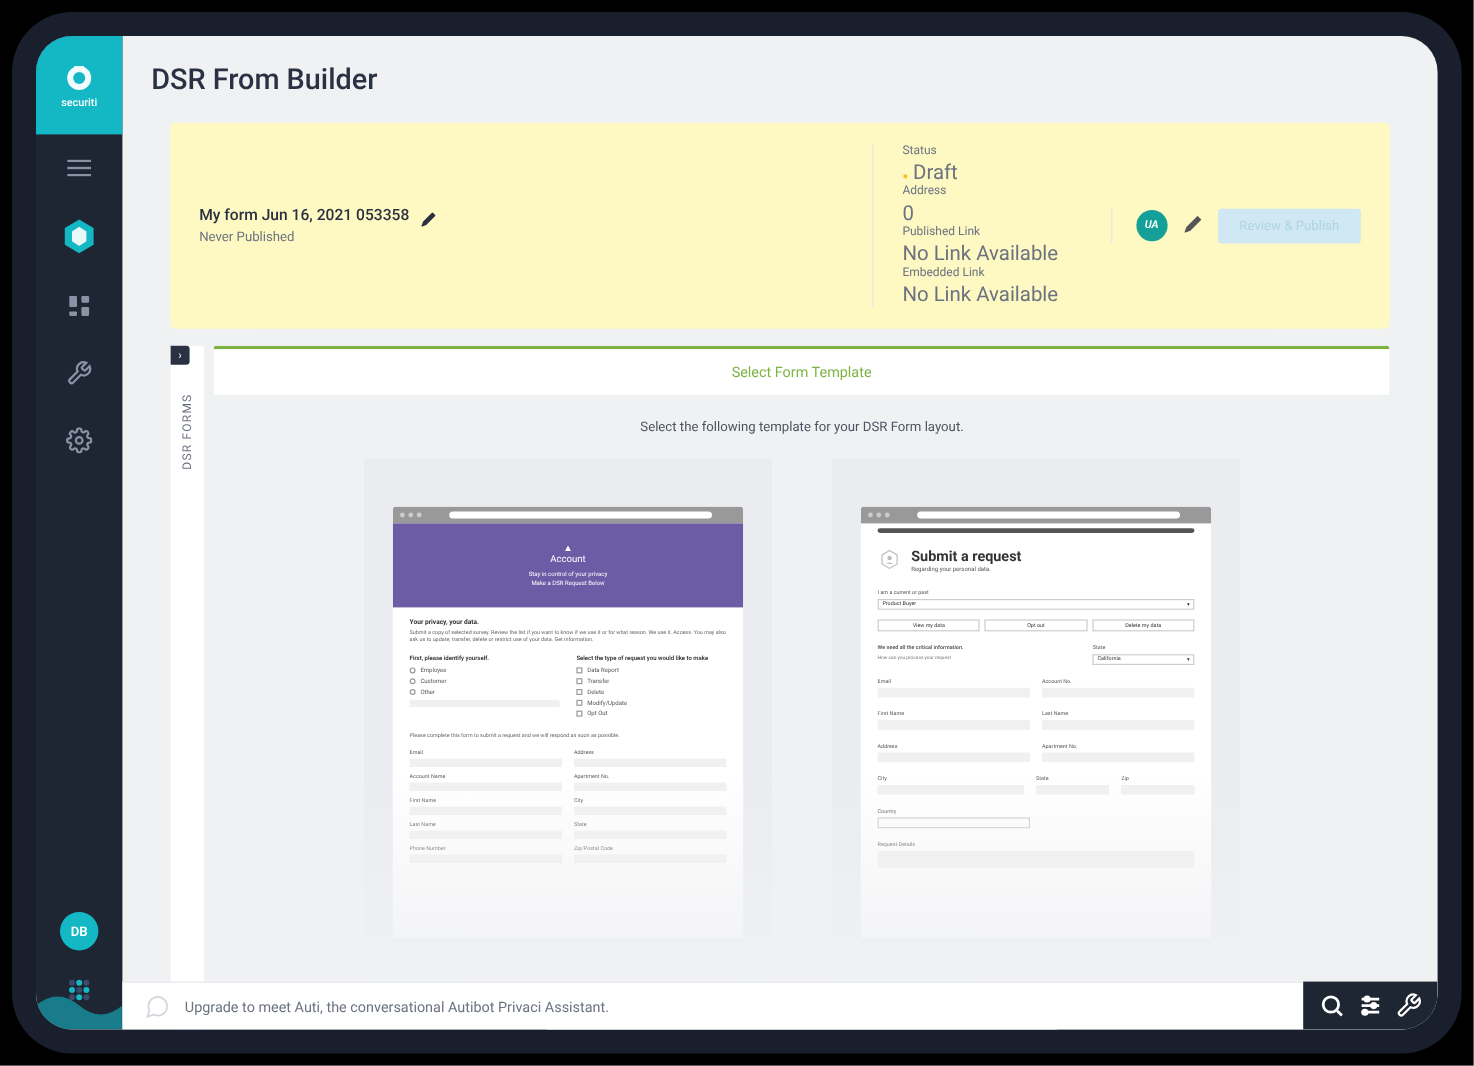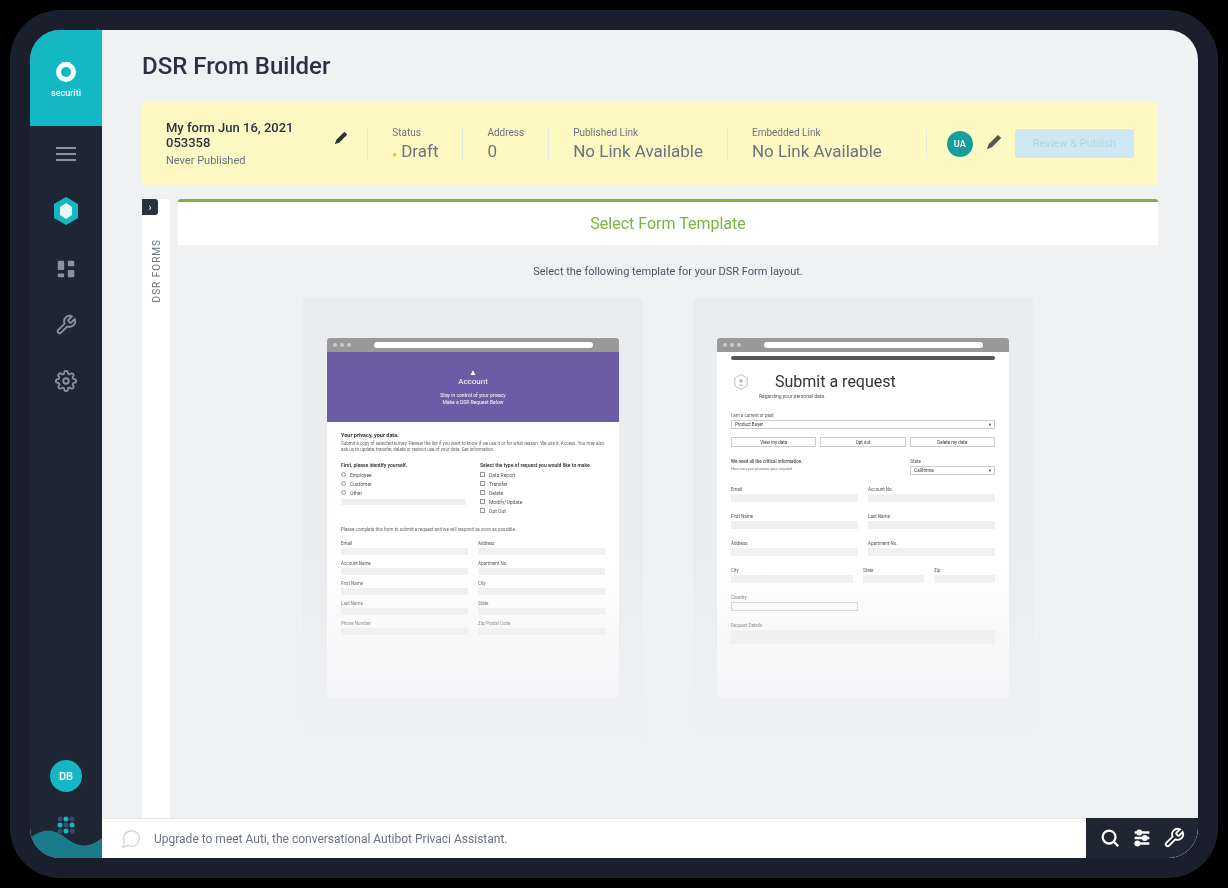--- a/index.html
+++ b/index.html
@@ -1,60 +1,60 @@
 <!DOCTYPE html>
 <html><head>
 <meta charset="utf-8">
 <style>
 * { margin: 0; padding: 0; box-sizing: border-box; font-family: -apple-system, BlinkMacSystemFont, "Segoe UI", Roboto, sans-serif; }
 body { background: #000; display: flex; align-items: center; justify-content: center; height: 888px; width: 1228px; }
 .device-frame { width: 1208px; height: 868px; background: #1a1f2e; border-radius: 50px; padding: 20px; position: relative; }
 .device-screen { width: 100%; height: 100%; background: #f0f1f3; border-radius: 30px; overflow: hidden; display: flex; position: relative; }
 .sidebar { width: 72px; background: #1e2533; display: flex; flex-direction: column; align-items: center; padding-top: 0; position: relative; z-index: 2; }
-.logo-box { width: 72px; height: 96px; background: #14b8c4; display: flex; flex-direction: column; align-items: center; justify-content: center; gap: 2px; }
+.logo-box { width: 72px; height: 82px; background: #14b8c4; display: flex; flex-direction: column; align-items: center; justify-content: center; gap: 2px; }
 .logo-icon { width: 28px; height: 28px; position: relative; }
 .logo-icon svg { width: 100%; height: 100%; }
 .logo-text { color: #fff; font-size: 9px; font-weight: 500; }
 .hamburger { margin-top: 20px; margin-bottom: 30px; color: #8b92a5; cursor: pointer; }
 .hamburger svg { width: 20px; height: 14px; }
 .nav-items { display: flex; flex-direction: column; gap: 28px; align-items: center; }
 .nav-item { width: 28px; height: 28px; display: flex; align-items: center; justify-content: center; cursor: pointer; color: #8b92a5; }
 .nav-item.hex { width: 32px; height: 32px; }
 .sidebar-bottom { margin-top: auto; display: flex; flex-direction: column; align-items: center; gap: 20px; padding-bottom: 20px; }
 .avatar-badge { width: 32px; height: 32px; border-radius: 50%; background: #14b8c4; color: #fff; display: flex; align-items: center; justify-content: center; font-size: 11px; font-weight: 600; }
 .cluster-icon { width: 26px; height: 26px; display: flex; align-items: center; justify-content: center; }
 .wave-accent { position: absolute; bottom: 0; left: 0; width: 72px; height: 40px; z-index: 0; }
 
 .main { flex: 1; display: flex; flex-direction: column; overflow: hidden; }
-.page-title { padding: 22px 40px; font-size: 24px; font-weight: 500; color: #2a3142; }
+.page-title { padding: 22px 24px; font-size: 24px; font-weight: 500; color: #2a3142; }
 .content-area { flex: 1; padding: 0 40px; display: flex; flex-direction: column; overflow: hidden; position: relative; }
 
 .info-bar { background: #fef9c3; border-radius: 4px; padding: 18px 24px; display: flex; align-items: center; gap: 20px; margin-bottom: 14px; }
 .info-left { flex: 1; }
 .form-name-row { display: flex; align-items: center; gap: 10px; }
 .form-name { font-size: 13px; color: #2a3142; font-weight: 500; }
 .edit-pencil { width: 12px; height: 12px; color: #2a3142; cursor: pointer; }
 .publish-status { font-size: 11px; color: #6b7280; margin-top: 4px; }
-.meta-group { display: flex; gap: 0; }
+.meta-group { display: flex; gap: 0; flex-direction: column; }
 .meta-item { padding: 0 24px; border-left: 1px solid #e5e7eb; display: flex; flex-direction: column; gap: 3px; }
 .meta-label { font-size: 10px; color: #6b7280; }
 .meta-value { font-size: 17px; color: #6b7280; }
 .meta-value.dot::before { content: "●"; color: #fbbf24; margin-right: 4px; font-size: 8px; }
 .info-right { display: flex; align-items: center; gap: 14px; border-left: 1px solid #e5e7eb; padding-left: 20px; }
-.ua-badge { width: 26px; height: 26px; border-radius: 50%; background: #14a098; color: #fff; display: flex; align-items: center; justify-content: center; font-size: 9px; font-weight: 600; }
+.ua-badge { width: 26px; height: 26px; border-radius: 50%; background: #14a098; color: #fff; display: flex; align-items: center; justify-content: center; font-size: 9px; font-weight: 600; font-style: italic; }
 .review-btn { background: #cfe8f4; color: #b0d4e6; border: none; padding: 8px 18px; border-radius: 3px; font-size: 11px; cursor: pointer; }
 
 .layout-wrap { display: flex; flex: 1; gap: 0; overflow: hidden; position: relative; }
 .left-tab { width: 28px; background: #fff; border-radius: 3px; display: flex; flex-direction: column; align-items: center; position: relative; }
 .expand-chevron { position: absolute; top: 0; left: 0; width: 16px; height: 16px; background: #2a3142; color: #fff; display: flex; align-items: center; justify-content: center; font-size: 10px; cursor: pointer; border-radius: 0 3px 3px 0; }
 .vertical-text { writing-mode: vertical-rl; transform: rotate(180deg); font-size: 10px; color: #6b7280; letter-spacing: 1px; margin-top: 40px; }
 
 .right-panel { flex: 1; display: flex; flex-direction: column; overflow: hidden; margin-left: 8px; }
 .tabs-row { display: flex; gap: 6px; }
-.tab { flex: 1; background: #fff; padding: 12px; text-align: center; font-size: 16px; color: #9ca3af; cursor: pointer; border-radius: 3px 3px 0 0; }
+.tab { flex: 1; background: #fff; padding: 12px; text-align: center; font-size: 12px; color: #9ca3af; cursor: pointer; border-radius: 3px 3px 0 0; }
 .tab.active { color: #7cb342; border-top: 3px solid #7cb342; }
 .tab-content { flex: 1; overflow: auto; padding-top: 20px; }
 .instruction { text-align: center; font-size: 11px; color: #4b5563; margin-bottom: 20px; }
 .templates { display: flex; justify-content: center; gap: 50px; padding-bottom: 40px; }
 .template-card { width: 340px; height: 440px; background: #ebecef; padding: 40px 24px; border-radius: 2px; cursor: pointer; position: relative; overflow: hidden; }
 .fade-overlay { position: absolute; bottom: 0; left: 0; right: 0; height: 180px; background: linear-gradient(to bottom, rgba(240,241,243,0) 0%, rgba(240,241,243,1) 100%); pointer-events: none; }
 
 .preview { background: #fff; border-radius: 3px; overflow: hidden; font-size: 6px; color: #333; height: 100%; }
 .preview-chrome { height: 14px; background: #999; display: flex; align-items: center; padding: 0 6px; gap: 3px; }
 .chrome-dot { width: 4px; height: 4px; border-radius: 50%; background: #ccc; }
@@ -73,21 +73,21 @@
 .preview-check { width: 5px; height: 5px; border: 0.5px solid #999; }
 .preview-input-sm { height: 6px; background: #f0f0f0; margin-top: 2px; }
 .preview-fields { margin-top: 10px; }
 .preview-field-row { display: flex; gap: 10px; margin-bottom: 6px; }
 .preview-field { flex: 1; }
 .preview-field-label { font-size: 4.5px; color: #555; margin-bottom: 2px; }
 .preview-field-input { height: 7px; background: #f0f0f0; }
 
 .preview2-header { padding: 12px 14px 8px; display: flex; gap: 8px; align-items: flex-start; }
 .preview2-icon { width: 20px; height: 20px; }
-.preview2-title { font-size: 16px; font-weight: 400; margin-left: 16px; }
+.preview2-title { font-size: 12px; font-weight: 700; }
 .preview2-subtitle { font-size: 5px; color: #555; margin-top: 2px; }
 .preview2-body { padding: 0 14px; }
 .preview2-label { font-size: 4.5px; color: #555; margin-bottom: 2px; margin-top: 6px; }
 .preview2-select { height: 9px; background: #fff; border: 0.5px solid #ccc; }
 .preview2-tabs { display: flex; gap: 4px; margin-top: 8px; }
 .preview2-tab { flex: 1; height: 10px; background: #fff; border: 0.5px solid #ccc; font-size: 4.5px; display: flex; align-items: center; justify-content: center; }
 .preview2-row { display: flex; gap: 10px; margin-top: 6px; }
 .preview2-field { flex: 1; }
 .preview2-input { height: 8px; background: #f0f0f0; }
 

